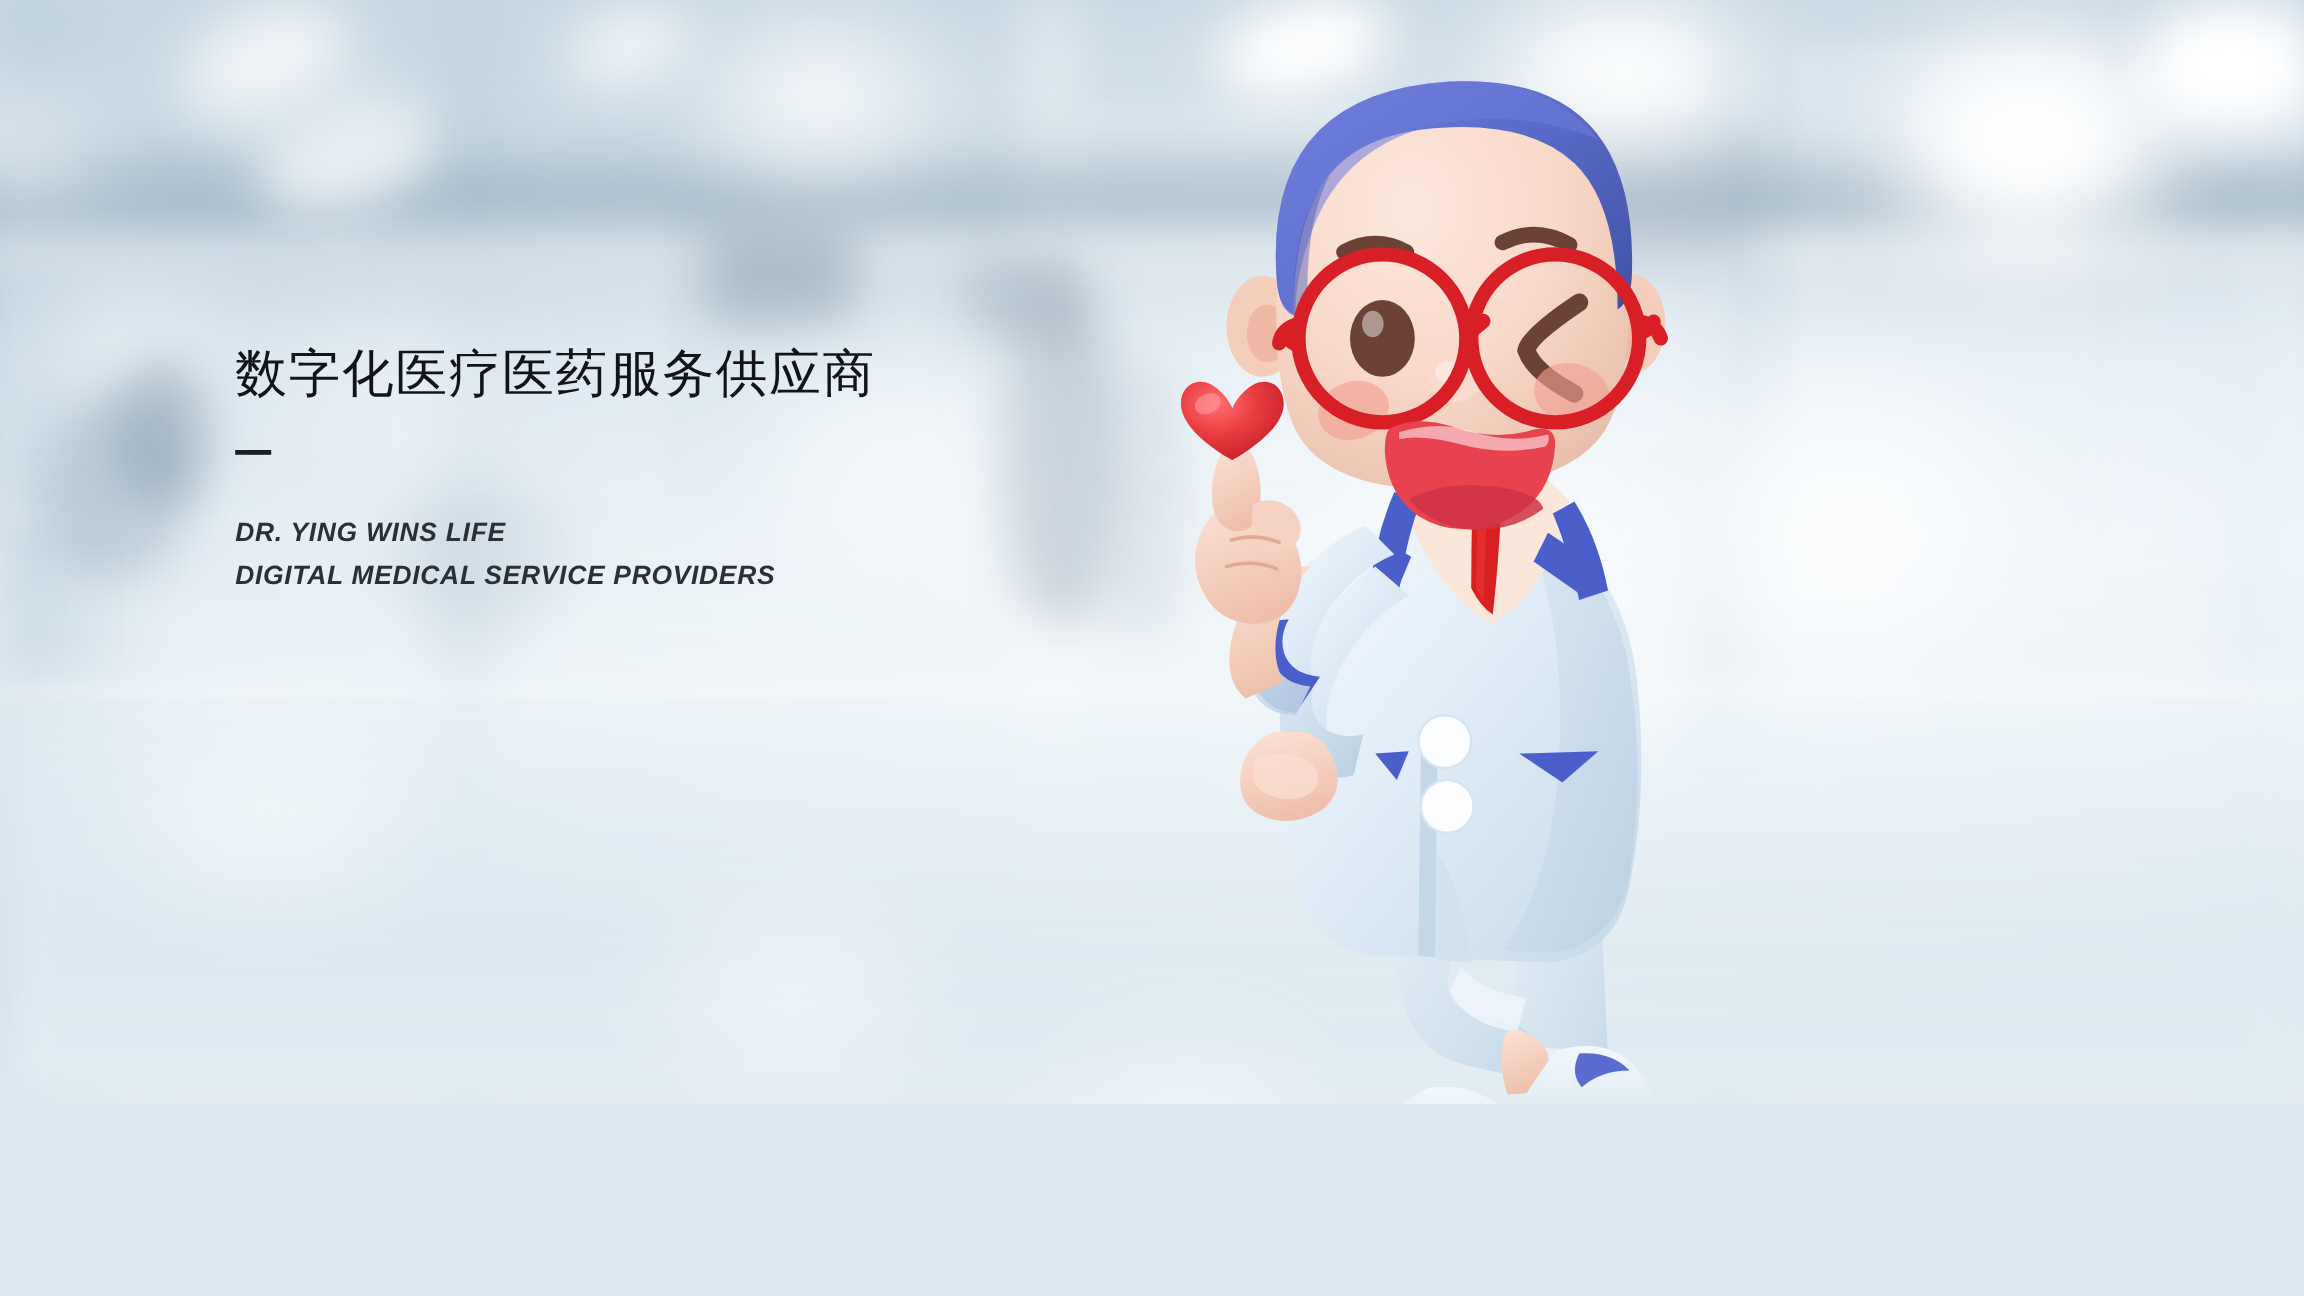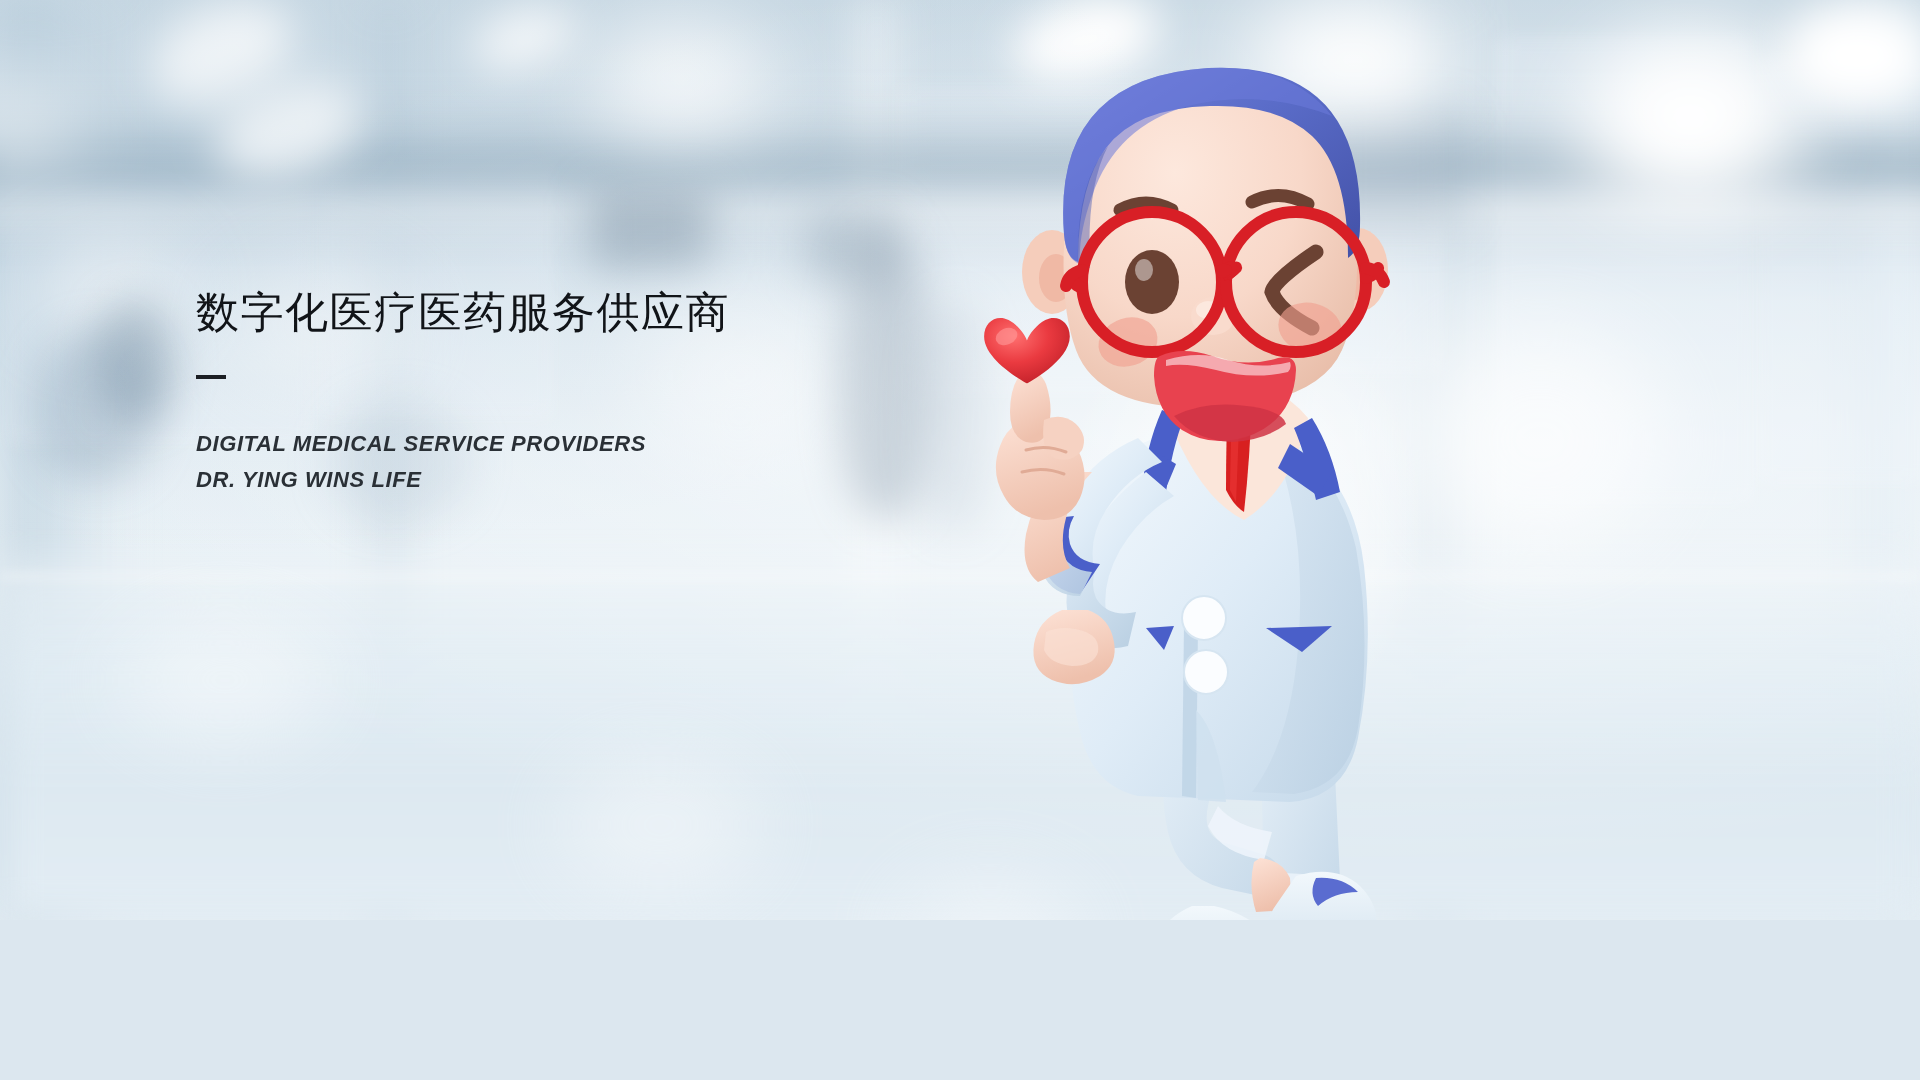--- a/index.html
+++ b/index.html
@@ -222,22 +222,22 @@
 
   <div class="bg-layer bg-haze"></div>
 
   <div class="copy">
     <div class="eyebrow">数字化医疗医药服务供应商</div>
 
 
     <div class="rule"></div>
 
     <div class="sub-lines">
+      <div class="sub-line">DR. YING WINS LIFE</div>
       <div class="sub-line">DIGITAL MEDICAL SERVICE PROVIDERS</div>
-      <div class="sub-line">DR. YING WINS LIFE</div>
     </div>
   </div>
 
   <div class="mascot-glow"></div>
 
   <div class="mascot">
     <svg viewBox="0 0 560 1060" xmlns="http://www.w3.org/2000/svg">
       <defs>
         <linearGradient id="gHair" x1="0" y1="0" x2="1" y2="1">
           <stop offset="0%" stop-color="#7684dc"></stop>

